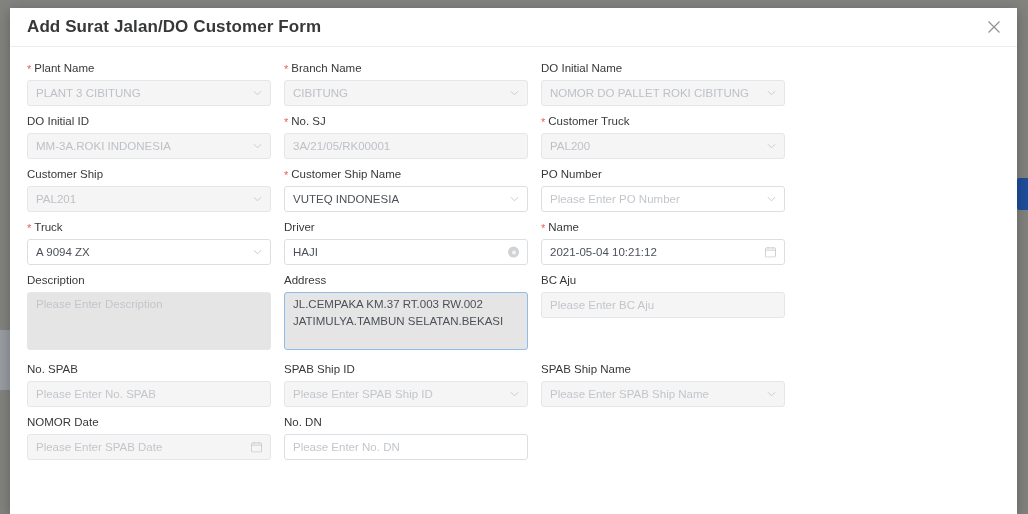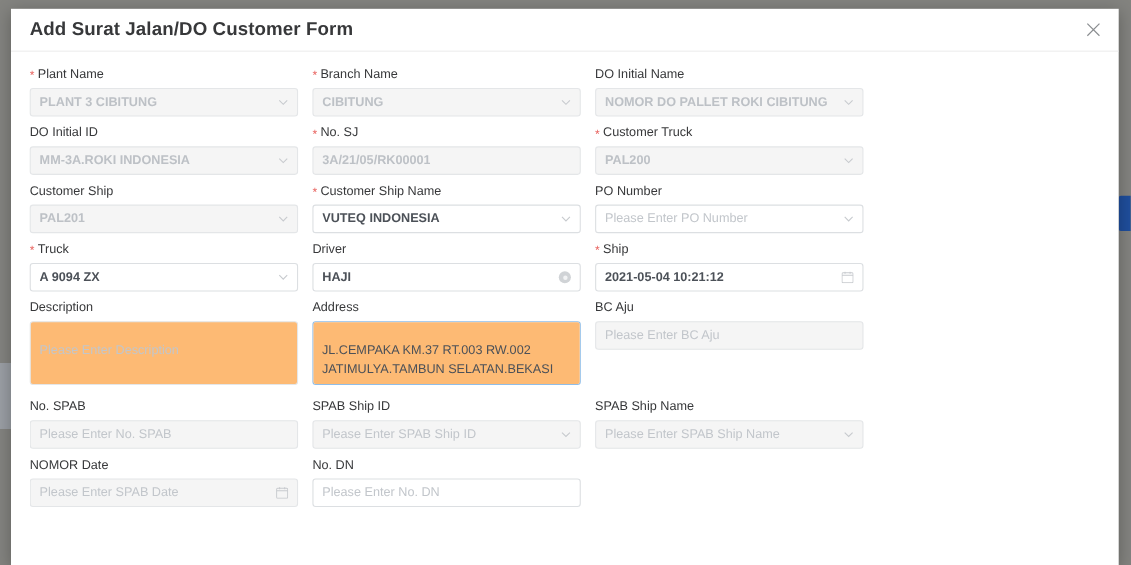--- a/index.html
+++ b/index.html
@@ -77,21 +77,21 @@
     position: relative;
     height: 26px;
     border: 1px solid #e4e6e8;
     border-radius: 3px;
     background: #f5f5f5;
     display: flex; align-items: center;
     padding: 0 8px;
     font-size: 11.5px;
   }
   .field.enabled { background: #ffffff; border-color: #dcdfe2; }
-  .field .val { color: #4c5158; white-space: nowrap; overflow: hidden; text-overflow: ellipsis; font-weight: bold; }
+  .field .val { color: #4c5158; white-space: nowrap; overflow: hidden; text-overflow: ellipsis; }
   .field .ph  { color: #c2c6cb; white-space: nowrap; overflow: hidden; text-overflow: ellipsis; }
   .field.disabled .val { color: #bdc1c6; }
 
   .caret {
     position: absolute; right: 8px; top: 50%; transform: translateY(-50%);
     width: 9px; height: 9px; pointer-events: none;
   }
   .caret svg { display: block; }
 
   .cal {
@@ -106,24 +106,24 @@
     display: flex; align-items: center; justify-content: center;
   }
   .clear::after {
     content: ""; width: 4px; height: 4px; border-radius: 50%;
     background: #f2f3f4;
   }
 
   textarea.ta {
     width: 100%; height: 58px; resize: none;
     border: 1px solid #e4e6e8; border-radius: 3px;
-    background: #fdba74;
+    background: #e5e5e5;
     font-family: "Liberation Sans", sans-serif;
     font-size: 11.5px; color: #4c5158;
-    padding: 18px 8px; line-height: 17px;
+    padding: 3px 8px; line-height: 17px;
     outline: none;
   }
   textarea.ta::placeholder { color: #c2c6cb; }
   textarea.ta.focused { border-color: #8fbde8; }
 </style>
 </head>
 <body>
 
 <div id="root">
 
@@ -279,21 +279,21 @@
               <span>Driver</span>
             </div>
             <div class="field enabled">
               <span class="val">HAJI</span>
               <span class="clear"></span>
             </div>
           </div>
           <div class="cell">
             <div class="lbl">
               <span class="req">*</span>
-              <span>Ship</span>
+              <span>Name</span>
             </div>
             <div class="field enabled">
               <span class="val">2021-05-04 10:21:12</span>
               <span class="cal"><svg width="11" height="11" viewBox="0 0 12 12">
                   <rect x="0.5" y="1.5" width="11" height="10" rx="1" stroke="#c7cace" stroke-width="1" fill="none"></rect>
                   <path d="M0.5 4 L11.5 4" stroke="#c7cace" stroke-width="1"></path>
                   <path d="M3.5 0.5 L3.5 2.5 M8.5 0.5 L8.5 2.5" stroke="#c7cace" stroke-width="1"></path>
                 </svg></span>
             </div>
           </div>

